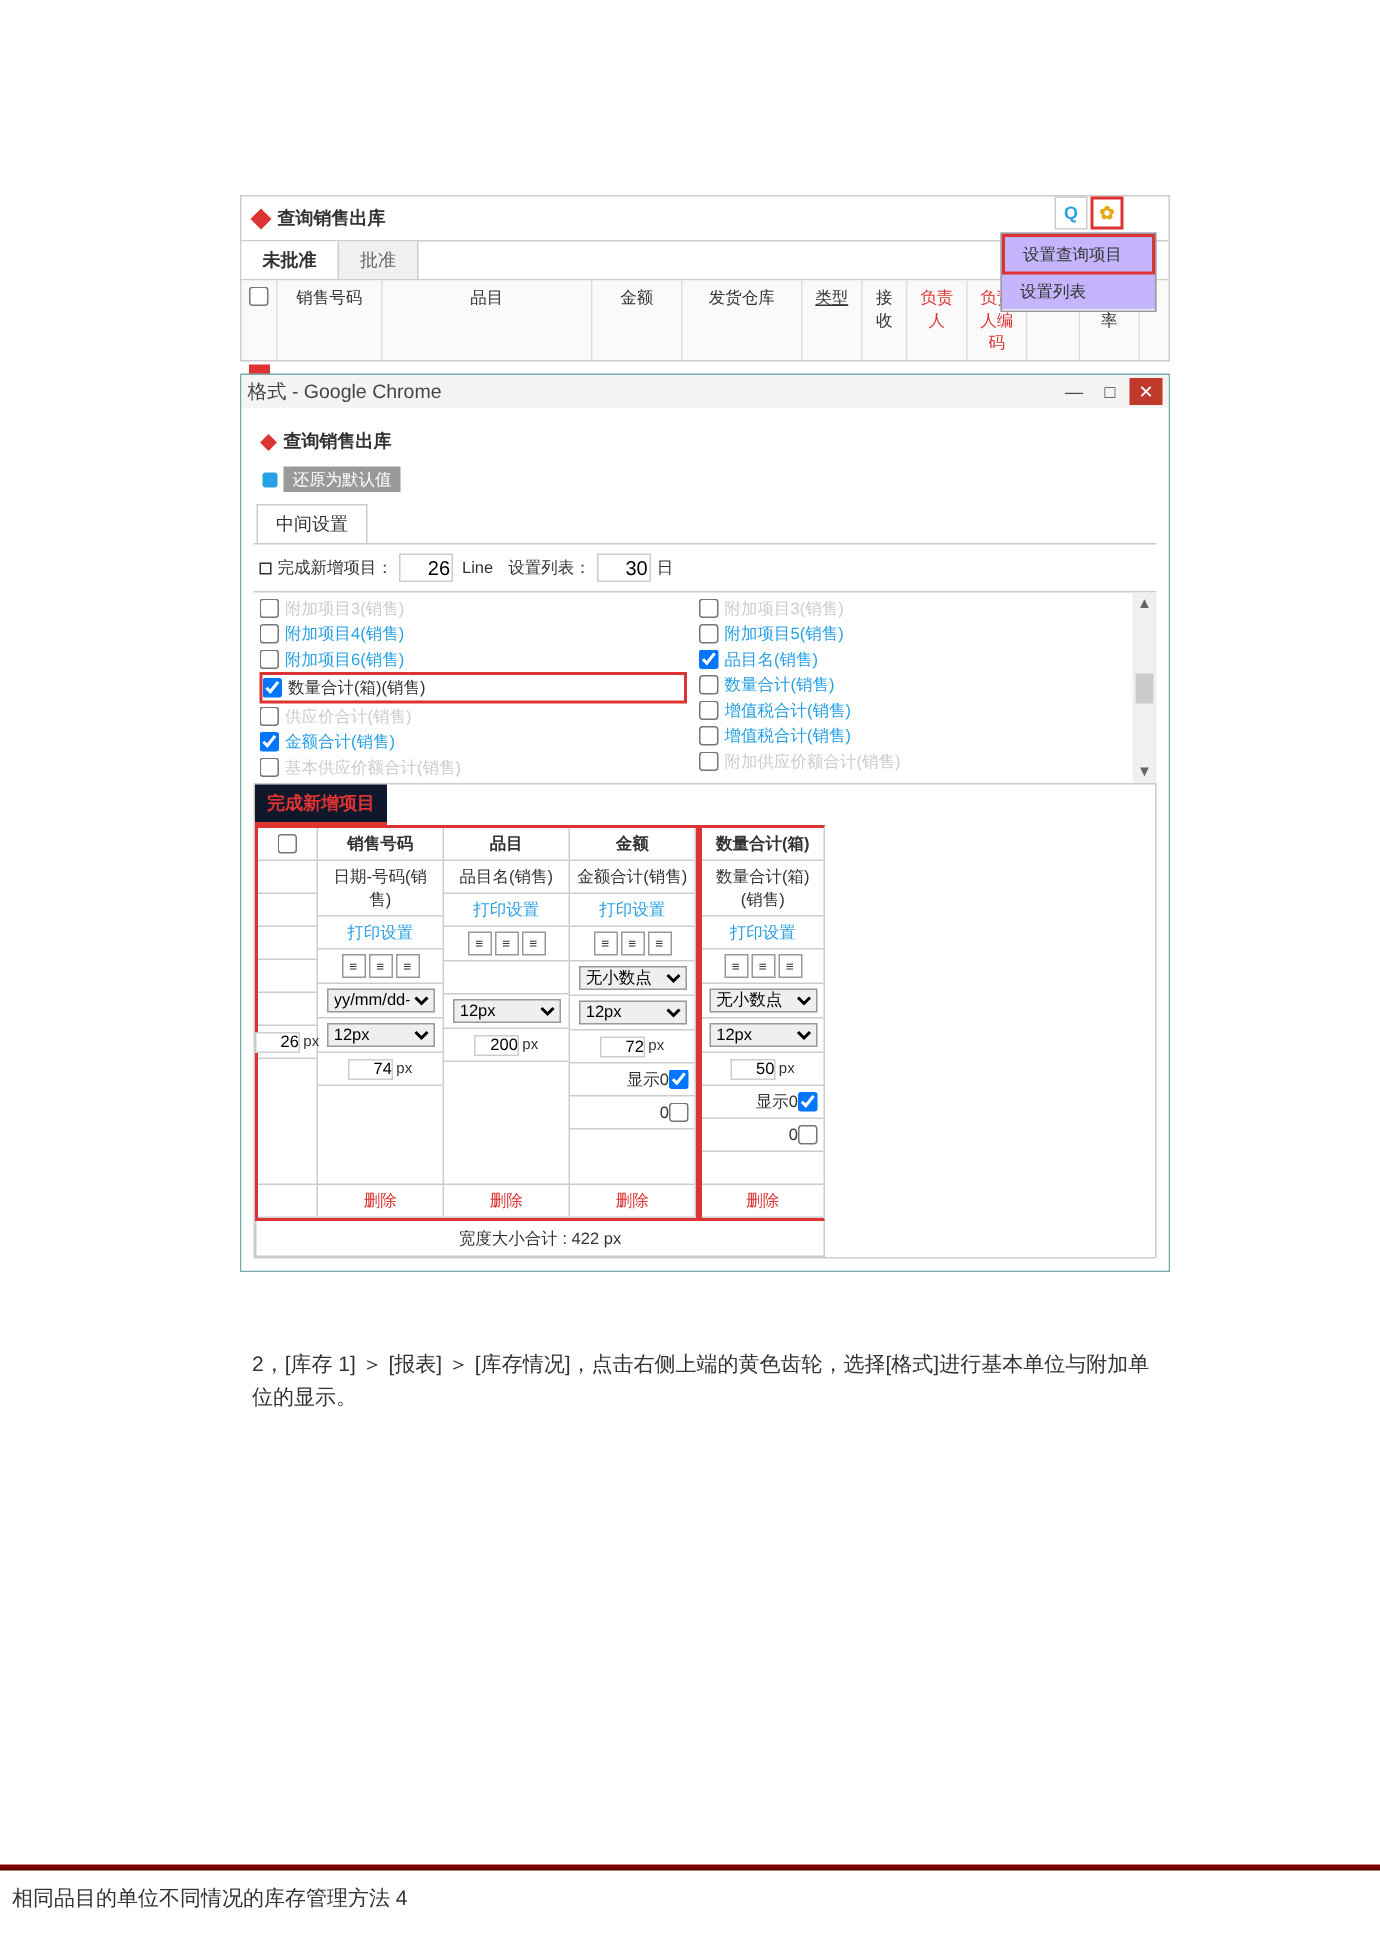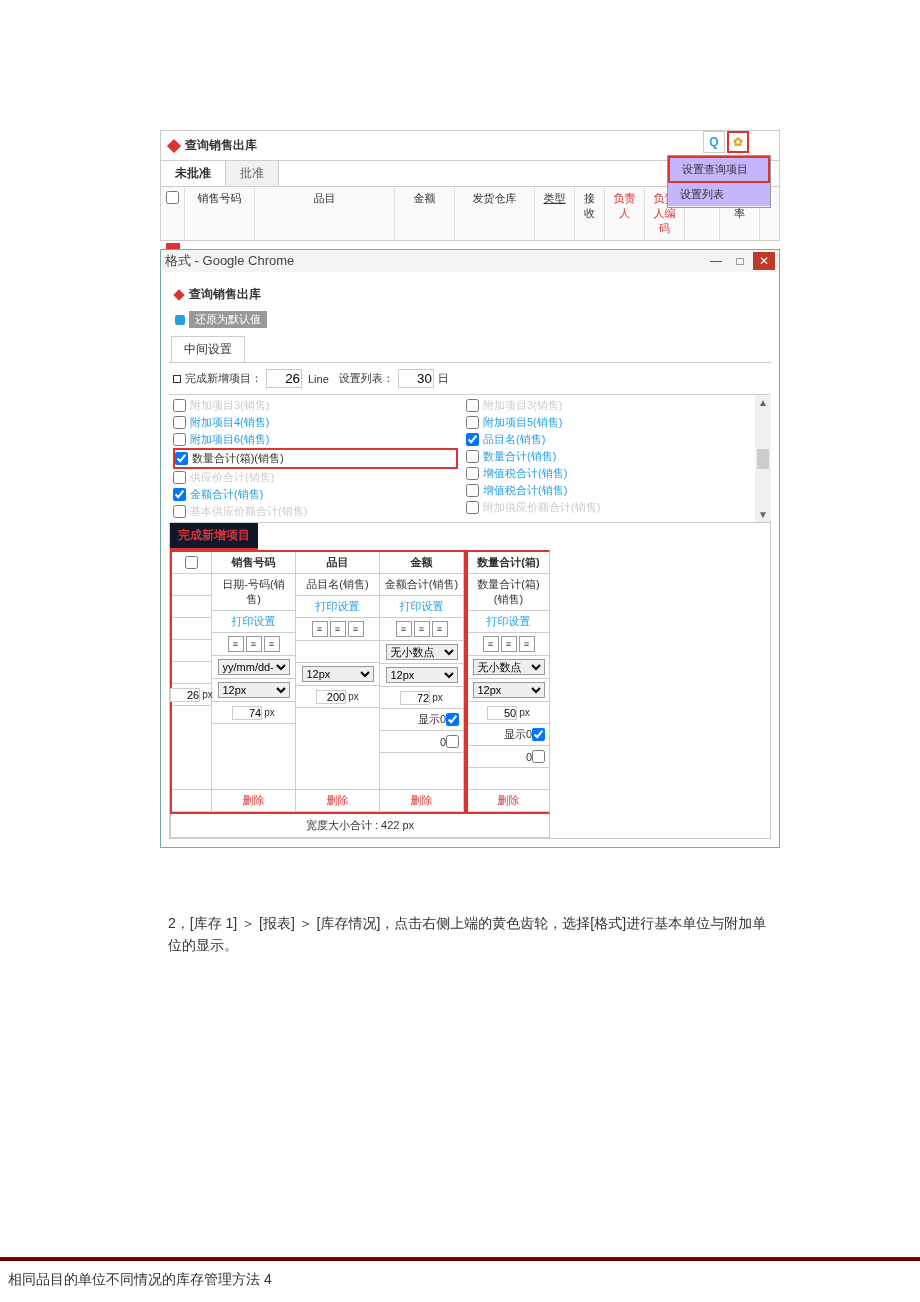--- a/index.html
+++ b/index.html
@@ -93,21 +93,21 @@
     .align-icons { display: flex; gap: 2px; }
     .ai { width: 16px; height: 16px; border: 1px solid #999; font-size: 9px; display: flex; align-items: center; justify-content: center; cursor: pointer; }
     .ncell select { width: 72px; font-size: 11px; border: 1px solid #999; }
     .ncell input[type=text] { width: 30px; font-size: 11px; border: 1px solid #ccc; text-align: right; }
     .ncell .px { font-size: 10px; margin-left: 2px; }
     .ncell.del { color: #d33; cursor: pointer; }
     .total-row { text-align: center; padding: 4px; font-size: 11px; border: 1px solid #ccc; border-top: none; }
     .new-wrap { display: flex; }
     
     
-    .instr { margin: 64px 0 0 0; font-size: 14px; color: #333; line-height: 1.6; padding: 0 8px; }
+    .instr { margin: 50px 0 0 0; font-size: 14px; color: #333; line-height: 1.6; padding: 0 8px; }
     
     
     .footer-line { height: 4px; background: linear-gradient(#8b0000, #5a0000); margin-top: 300px; }
     .footer-txt { padding: 10px 8px; font-size: 14px; color: #333; }
   </style>
 </head>
 <body>
 
 <div class="page">
   <div class="content-area">

